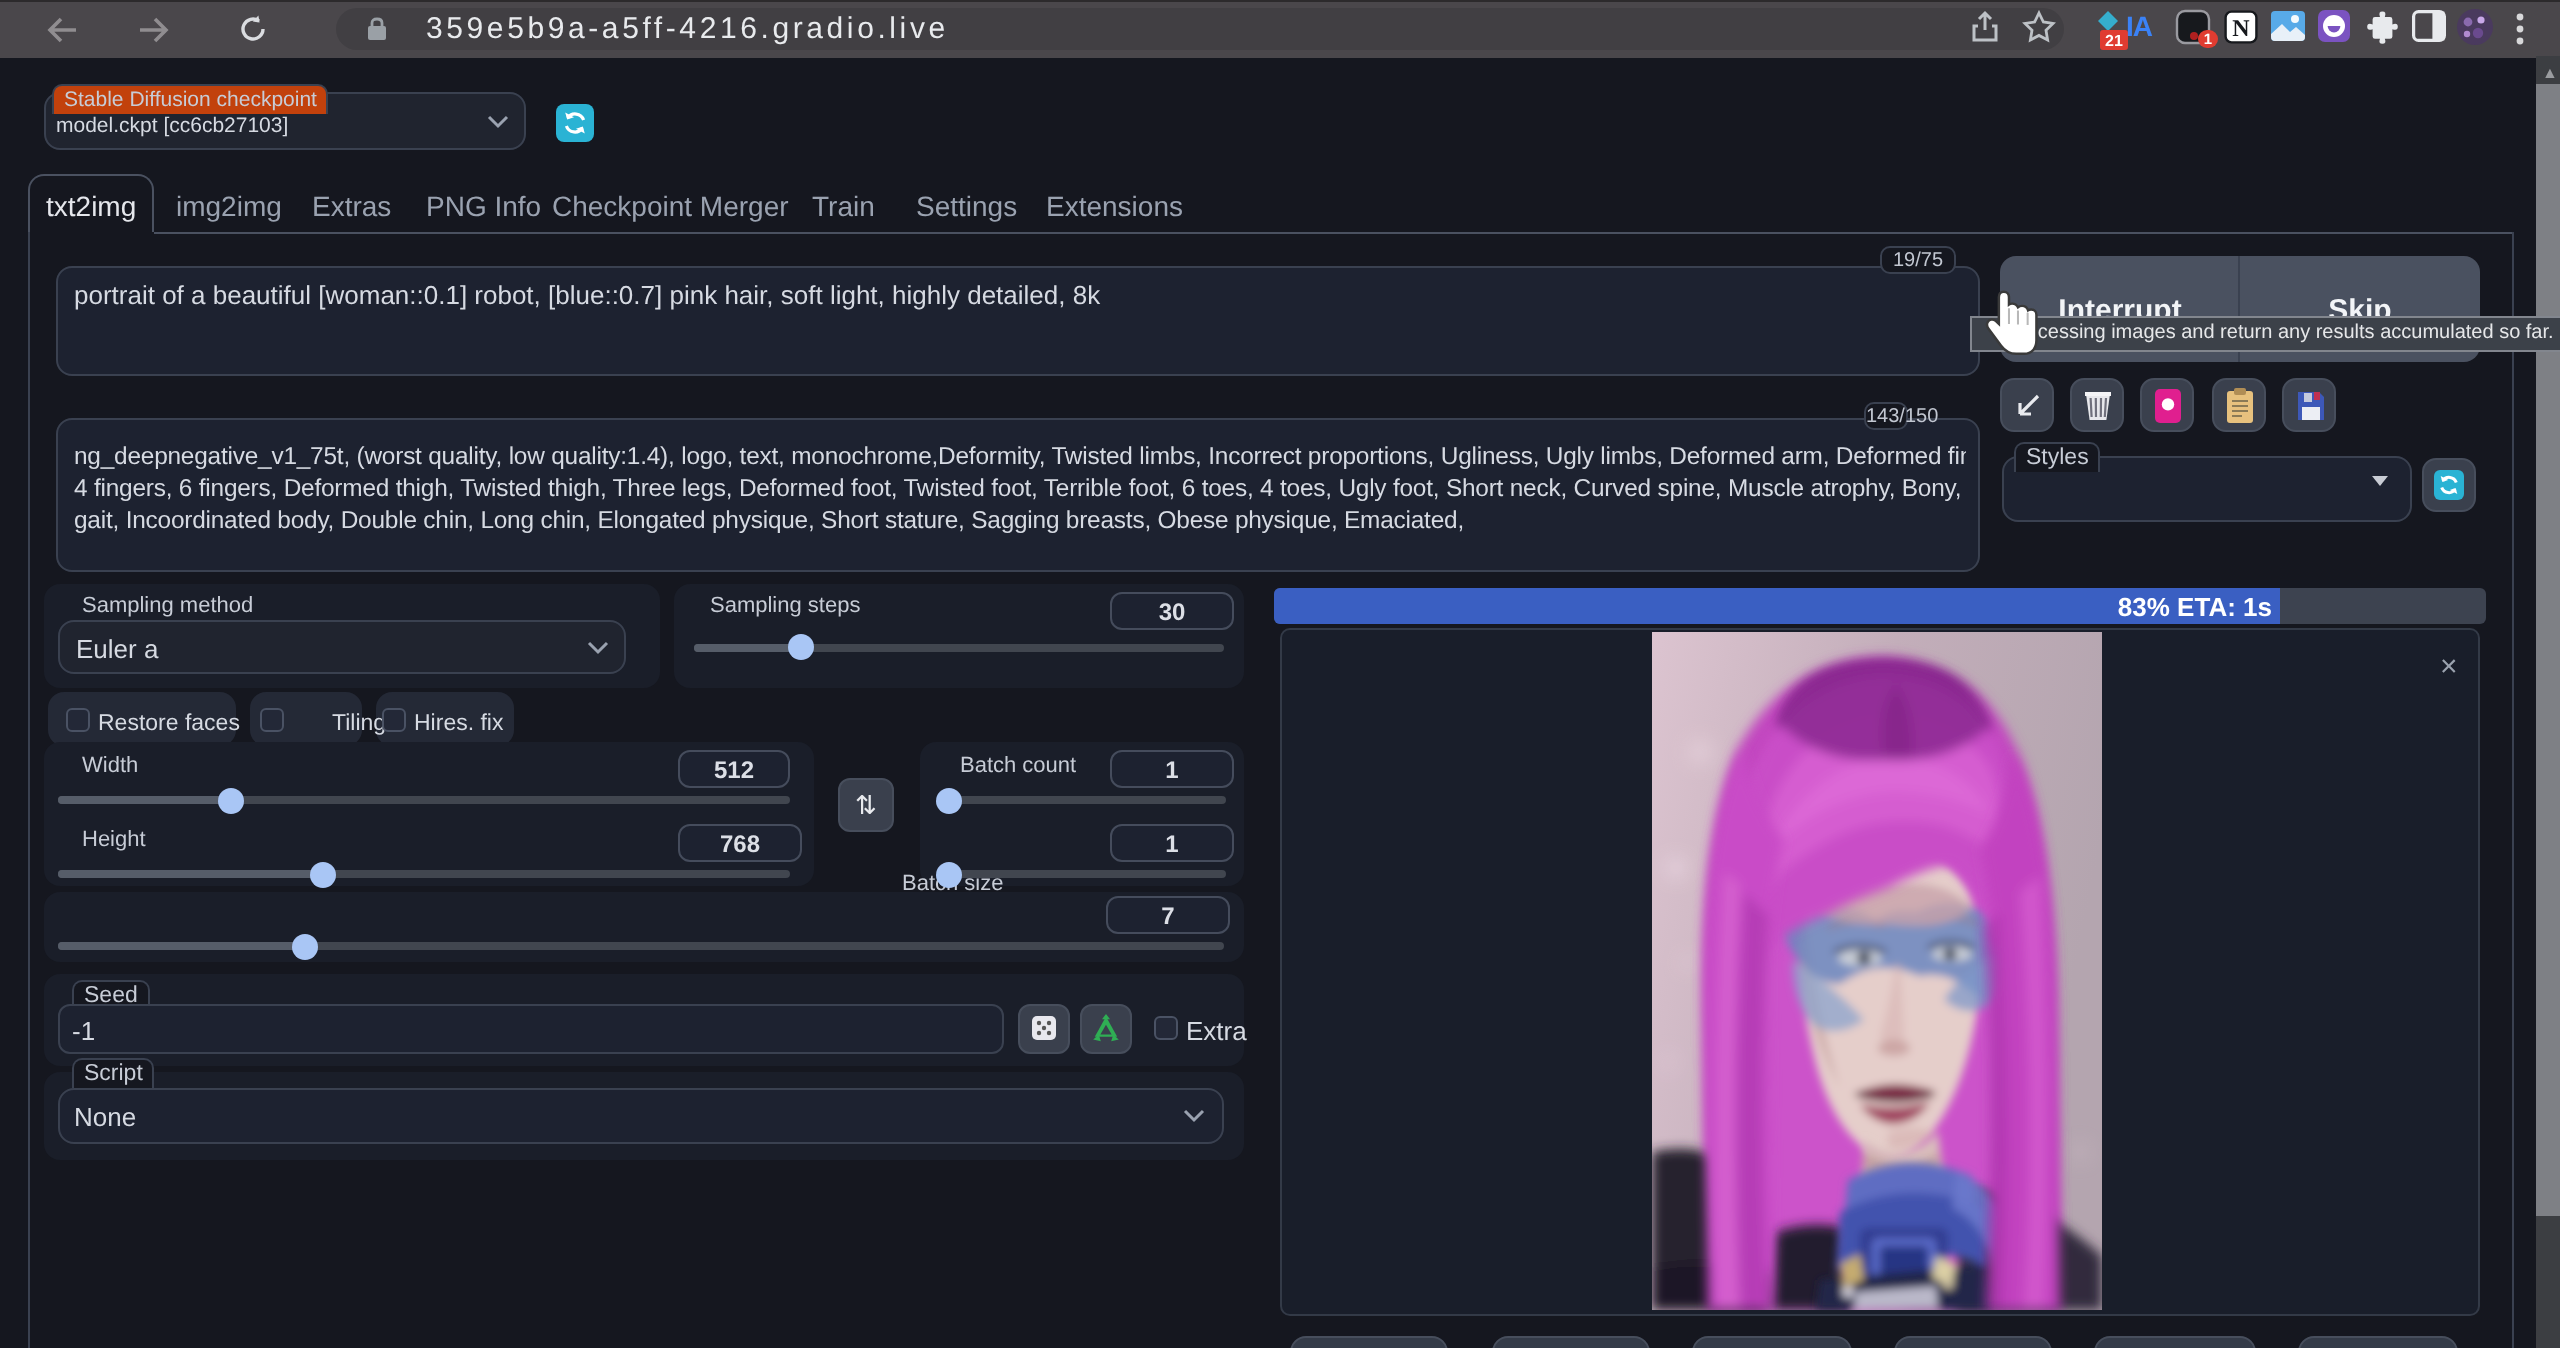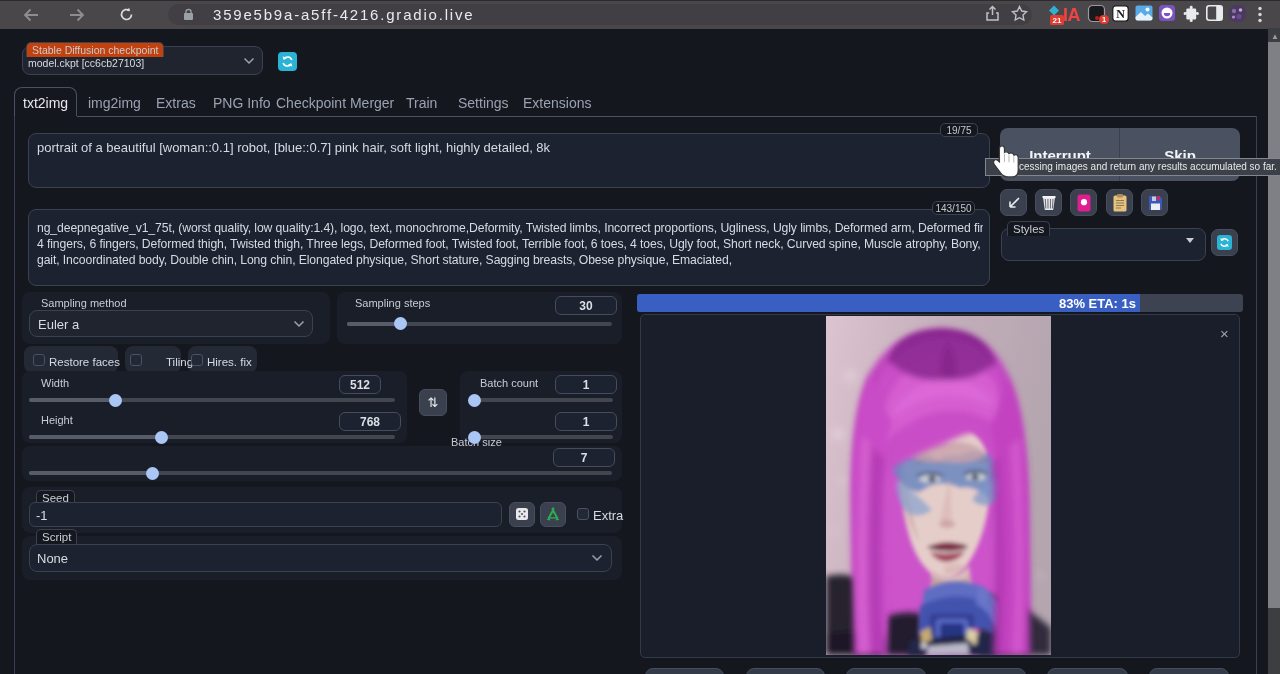--- a/index.html
+++ b/index.html
@@ -75,21 +75,21 @@
   <div class="abs" style="left:14px; top:116px; width:1px; height:558px; background:#3a4150;"></div>
   <div class="abs" style="left:1256px; top:116px; width:1px; height:558px; background:#3a4150;"></div>
 
   
   <div class="input" style="left:28px; top:133px; width:962px; height:55px;"></div>
   <div class="txt" style="left:37px; top:140px; font-size:13px;">portrait of a beautiful [woman::0.1] robot, [blue::0.7] pink hair, soft light, highly detailed, 8k</div>
   <div class="abs" style="left:940px; top:123px; width:38px; height:14px; background:#15171f; border:1px solid #3a4150; border-radius:5px; color:#c2c7d1; font-size:10px; line-height:13px; text-align:center;">19/75</div>
 
   <div class="input" style="left:28px; top:209px; width:962px; height:77px;"></div>
   <div class="txt" style="left:37px; top:221px; width:946px; height:50px; font-size:12.2px; line-height:15.8px; letter-spacing:-0.1px; white-space:nowrap; overflow:hidden;">ng_deepnegative_v1_75t, (worst quality, low quality:1.4), logo, text, monochrome,Deformity, Twisted limbs, Incorrect proportions, Ugliness, Ugly limbs, Deformed arm, Deformed fingers, Three hands, Deformed hand,<br>4 fingers, 6 fingers, Deformed thigh, Twisted thigh, Three legs, Deformed foot, Twisted foot, Terrible foot, 6 toes, 4 toes, Ugly foot, Short neck, Curved spine, Muscle atrophy, Bony, Facial asymmetry, Excess fat, Awkward<br>gait, Incoordinated body, Double chin, Long chin, Elongated physique, Short stature, Sagging breasts, Obese physique, Emaciated,</div>
-  <div class="abs" style="left:932px; top:201px; width:43px; height:14px; background:#15171f; border:1px solid #3a4150; border-radius:5px; color:#c2c7d1; font-size:10px; line-height:13px; text-align:center;">143/150</div>
+  <div class="abs" style="left:932px; top:201px; width:22px; height:14px; background:#15171f; border:1px solid #3a4150; border-radius:5px; color:#c2c7d1; font-size:10px; line-height:13px; text-align:center;">143/150</div>
 
   
   <div class="abs" style="left:1000px; top:128px; width:240px; height:53px; background:#4a5160; border-radius:8px;"></div>
   <div class="abs" style="left:1119px; top:128px; width:1px; height:53px; background:#3a4150;"></div>
   <div class="abs" style="left:1000px; top:147px; width:120px; text-align:center; color:#f2f4f7; font-size:15px; font-weight:bold;">Interrupt</div>
   <div class="abs" style="left:1120px; top:147px; width:120px; text-align:center; color:#f2f4f7; font-size:15px; font-weight:bold;">Skip</div>
 
   
   <div class="abs" style="left:985px; top:158px; width:295px; height:18px; background:#3c4149; border:1px solid #82868e; border-right:none; z-index:50;"></div>
   <div class="abs" style="left:1010px; top:161px; width:268px; color:#e6e7e9; font-size:10px; white-space:nowrap; overflow:hidden; z-index:51;">rocessing images and return any results accumulated so far.</div>
@@ -173,21 +173,21 @@
   <div class="txt" style="left:146px; top:356px; font-size:11.5px;margin-left:20px;">Tiling</div>
   <div class="chk" style="left:191px; top:354px;"></div>
   <div class="txt" style="left:207px; top:356px; font-size:11.5px;">Hires. fix</div>
 
   
   <div class="panel" style="left:22px; top:371px; width:385px; height:72px;"></div>
   <div class="panel" style="left:460px; top:371px; width:162px; height:72px;"></div>
   <div class="panel" style="left:22px; top:446px; width:600px; height:35px;"></div>
 
   <div class="lbl" style="left:41px; top:377px;">Width</div>
-  <div class="numbox" style="left:339px; top:375px; width:42px; height:19px; line-height:18px;">512</div>
+  <div class="numbox" style="left:339px; top:375px; width:56px; height:19px; line-height:18px;">512</div>
   <div class="track" style="left:29px; top:398px; width:366px;"></div>
   <div class="fill" style="left:29px; top:398px; width:86px;"></div>
   <div class="knob" style="left:109px; top:394px;"></div>
 
   <div class="lbl" style="left:41px; top:414px;">Height</div>
   <div class="numbox" style="left:339px; top:412px; width:62px; height:19px; line-height:18px;">768</div>
   <div class="track" style="left:29px; top:435px; width:366px;"></div>
   <div class="fill" style="left:29px; top:435px; width:132px;"></div>
   <div class="knob" style="left:155px; top:431px;"></div>
 
@@ -384,21 +384,21 @@
       <rect x="1" y="5" width="9" height="7" rx="1" fill="#9aa0a6"></rect>
       <path d="M3 5 V3.5 Q3 1.5 5.5 1.5 Q8 1.5 8 3.5 V5" stroke="#9aa0a6" stroke-width="1.4" fill="none"></path>
     </svg>
   
   <g>
   <svg class="abs" style="left:1044px; top:4px;" width="20" height="21" viewBox="0 0 20 21">
     <path d="M10 1.5 L15 6.5 L10 11.5 L5 6.5 Z" fill="#35aecd"></path>
     <rect x="6" y="11" width="14" height="10" rx="1.5" fill="#e03c31"></rect>
     <text x="13" y="19" font-size="8" font-weight="bold" fill="#fff" text-anchor="middle" font-family="Liberation Sans">21</text>
   </svg>
-  <div class="abs" style="left:1063px; top:5px; width:19px; height:17px; color:#ef4444; font-weight:bold; font-size:18px; letter-spacing:-0.5px;">IA</div>
+  <div class="abs" style="left:1063px; top:5px; width:19px; height:17px; color:#3b82f6; font-weight:bold; font-size:14px; letter-spacing:-0.5px;">IA</div>
   <svg class="abs" style="left:1087px; top:4px;" width="22" height="21" viewBox="0 0 22 21">
     <rect x="1.5" y="1.5" width="16" height="16" rx="4" fill="#17191d" stroke="#9a9aa0" stroke-width="1.2"></rect>
     <circle cx="10" cy="14" r="2" fill="#b02020"></circle>
     <rect x="12" y="11" width="10" height="9" rx="4.5" fill="#e03c31"></rect>
     <text x="17" y="18" font-size="7.5" font-weight="bold" fill="#fff" text-anchor="middle" font-family="Liberation Sans">1</text>
   </svg>
   <svg class="abs" style="left:1112px; top:5px;" width="17" height="17" viewBox="0 0 17 17">
     <rect x="0.8" y="0.8" width="15.4" height="15.4" rx="3" fill="#fff" stroke="#17191d" stroke-width="1.2"></rect>
     <text x="8.5" y="12.8" font-size="12" font-weight="bold" fill="#17191d" text-anchor="middle" font-family="Liberation Serif">N</text>
   </svg>

